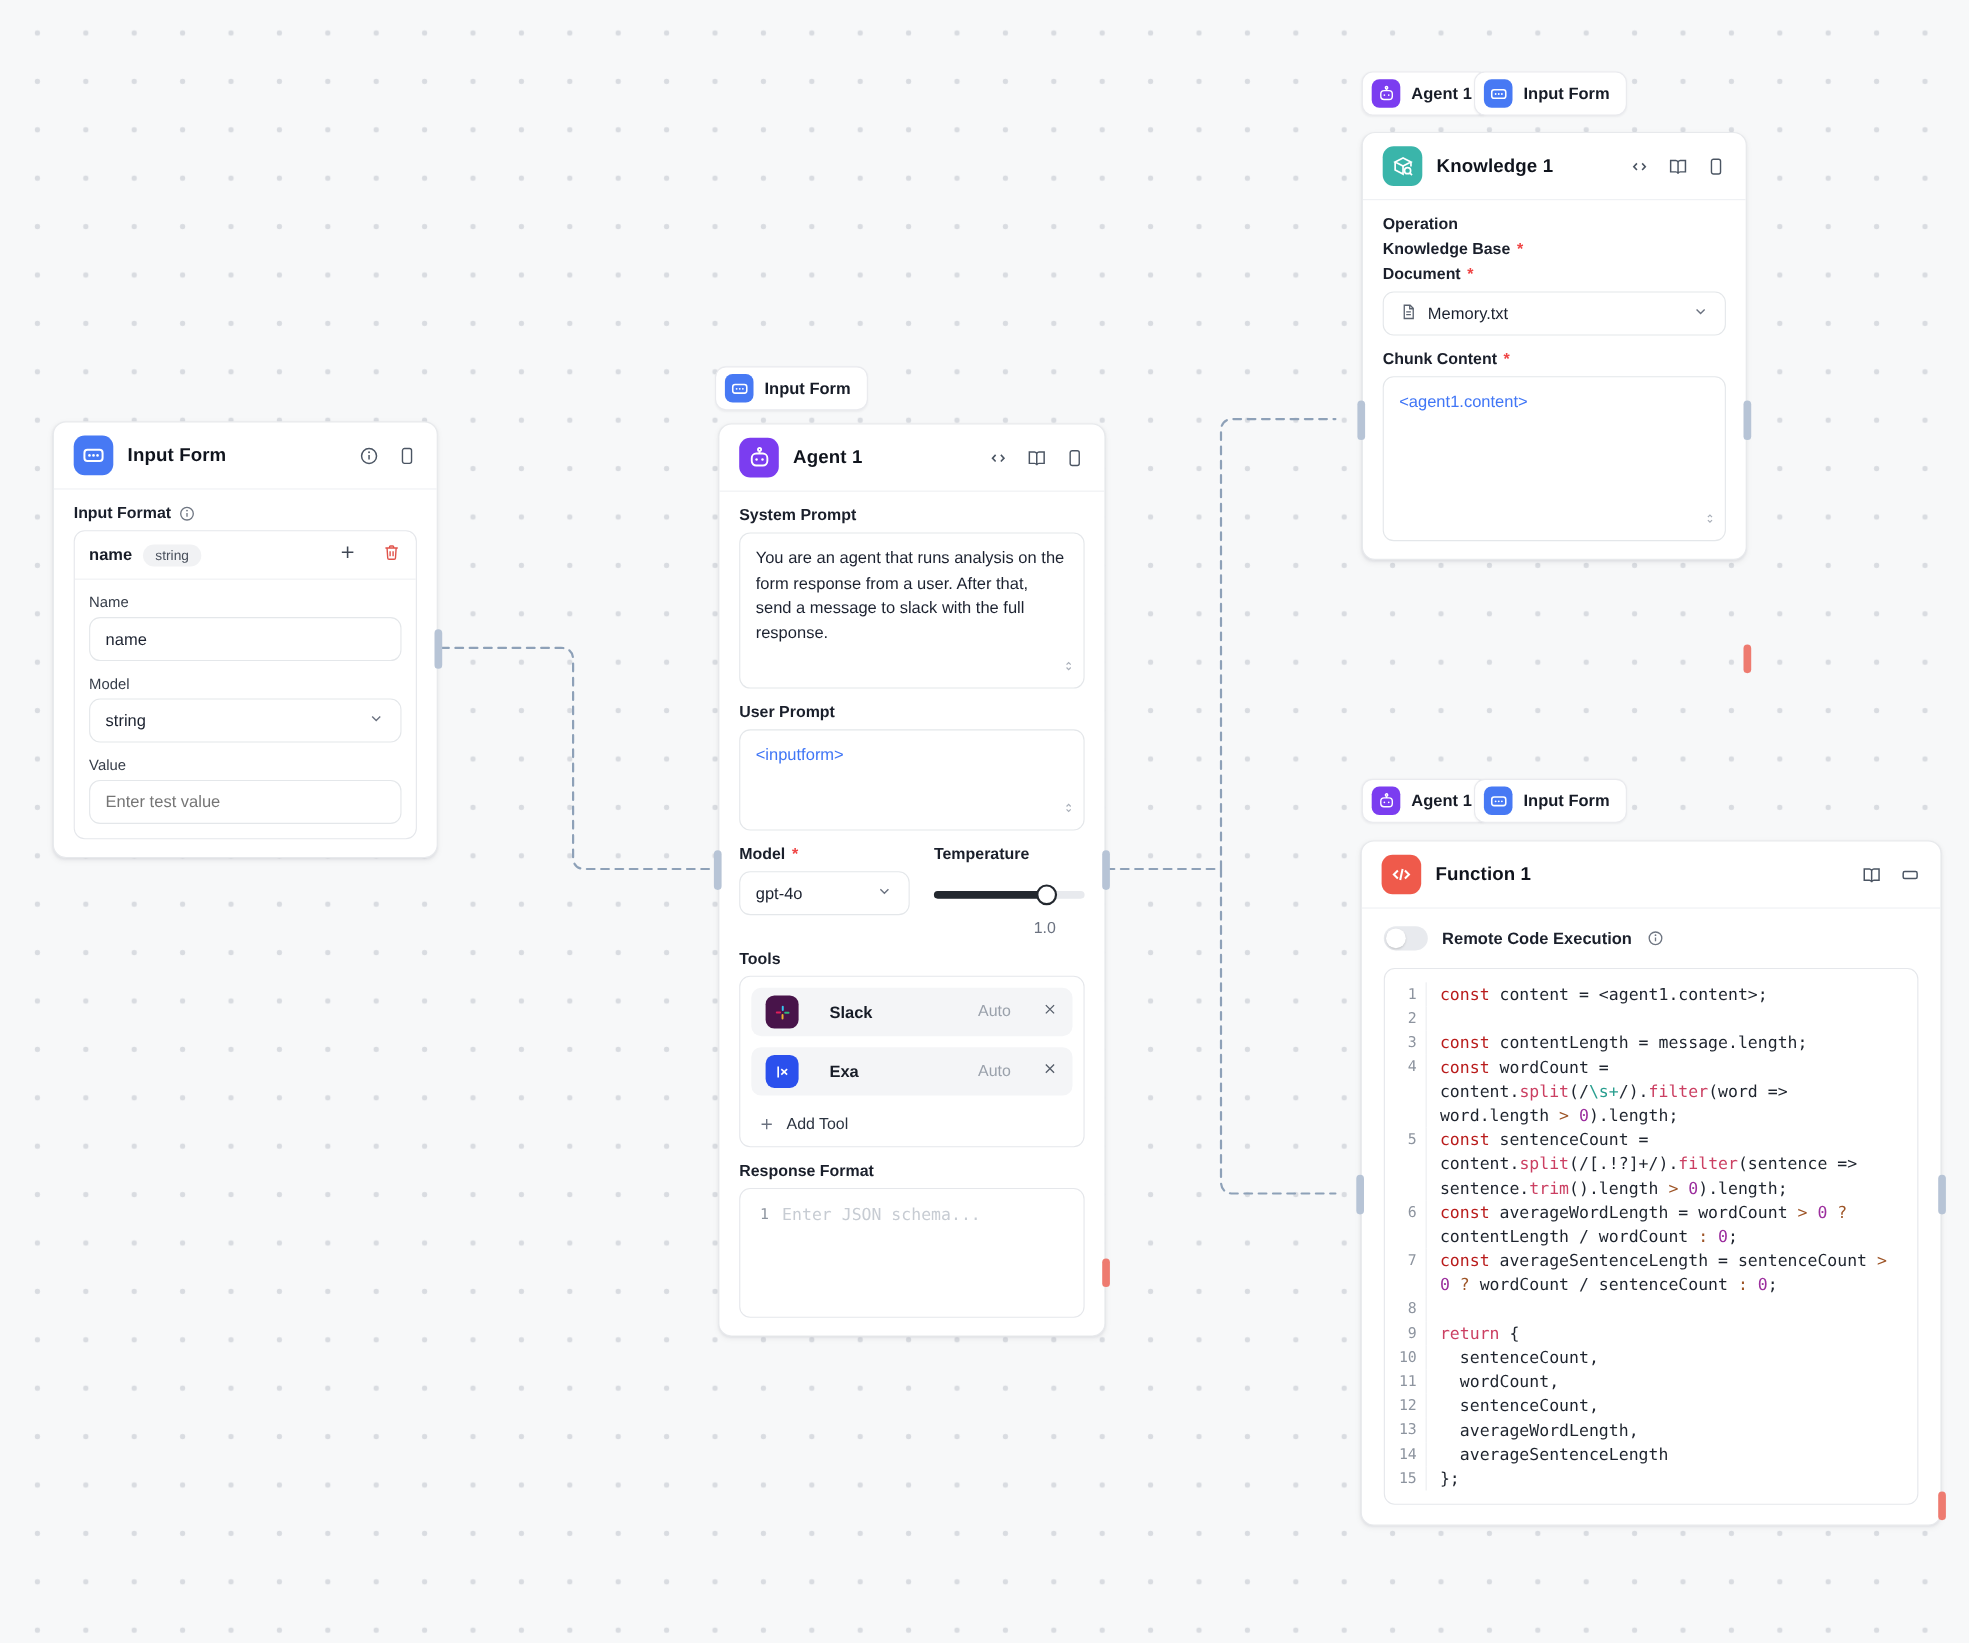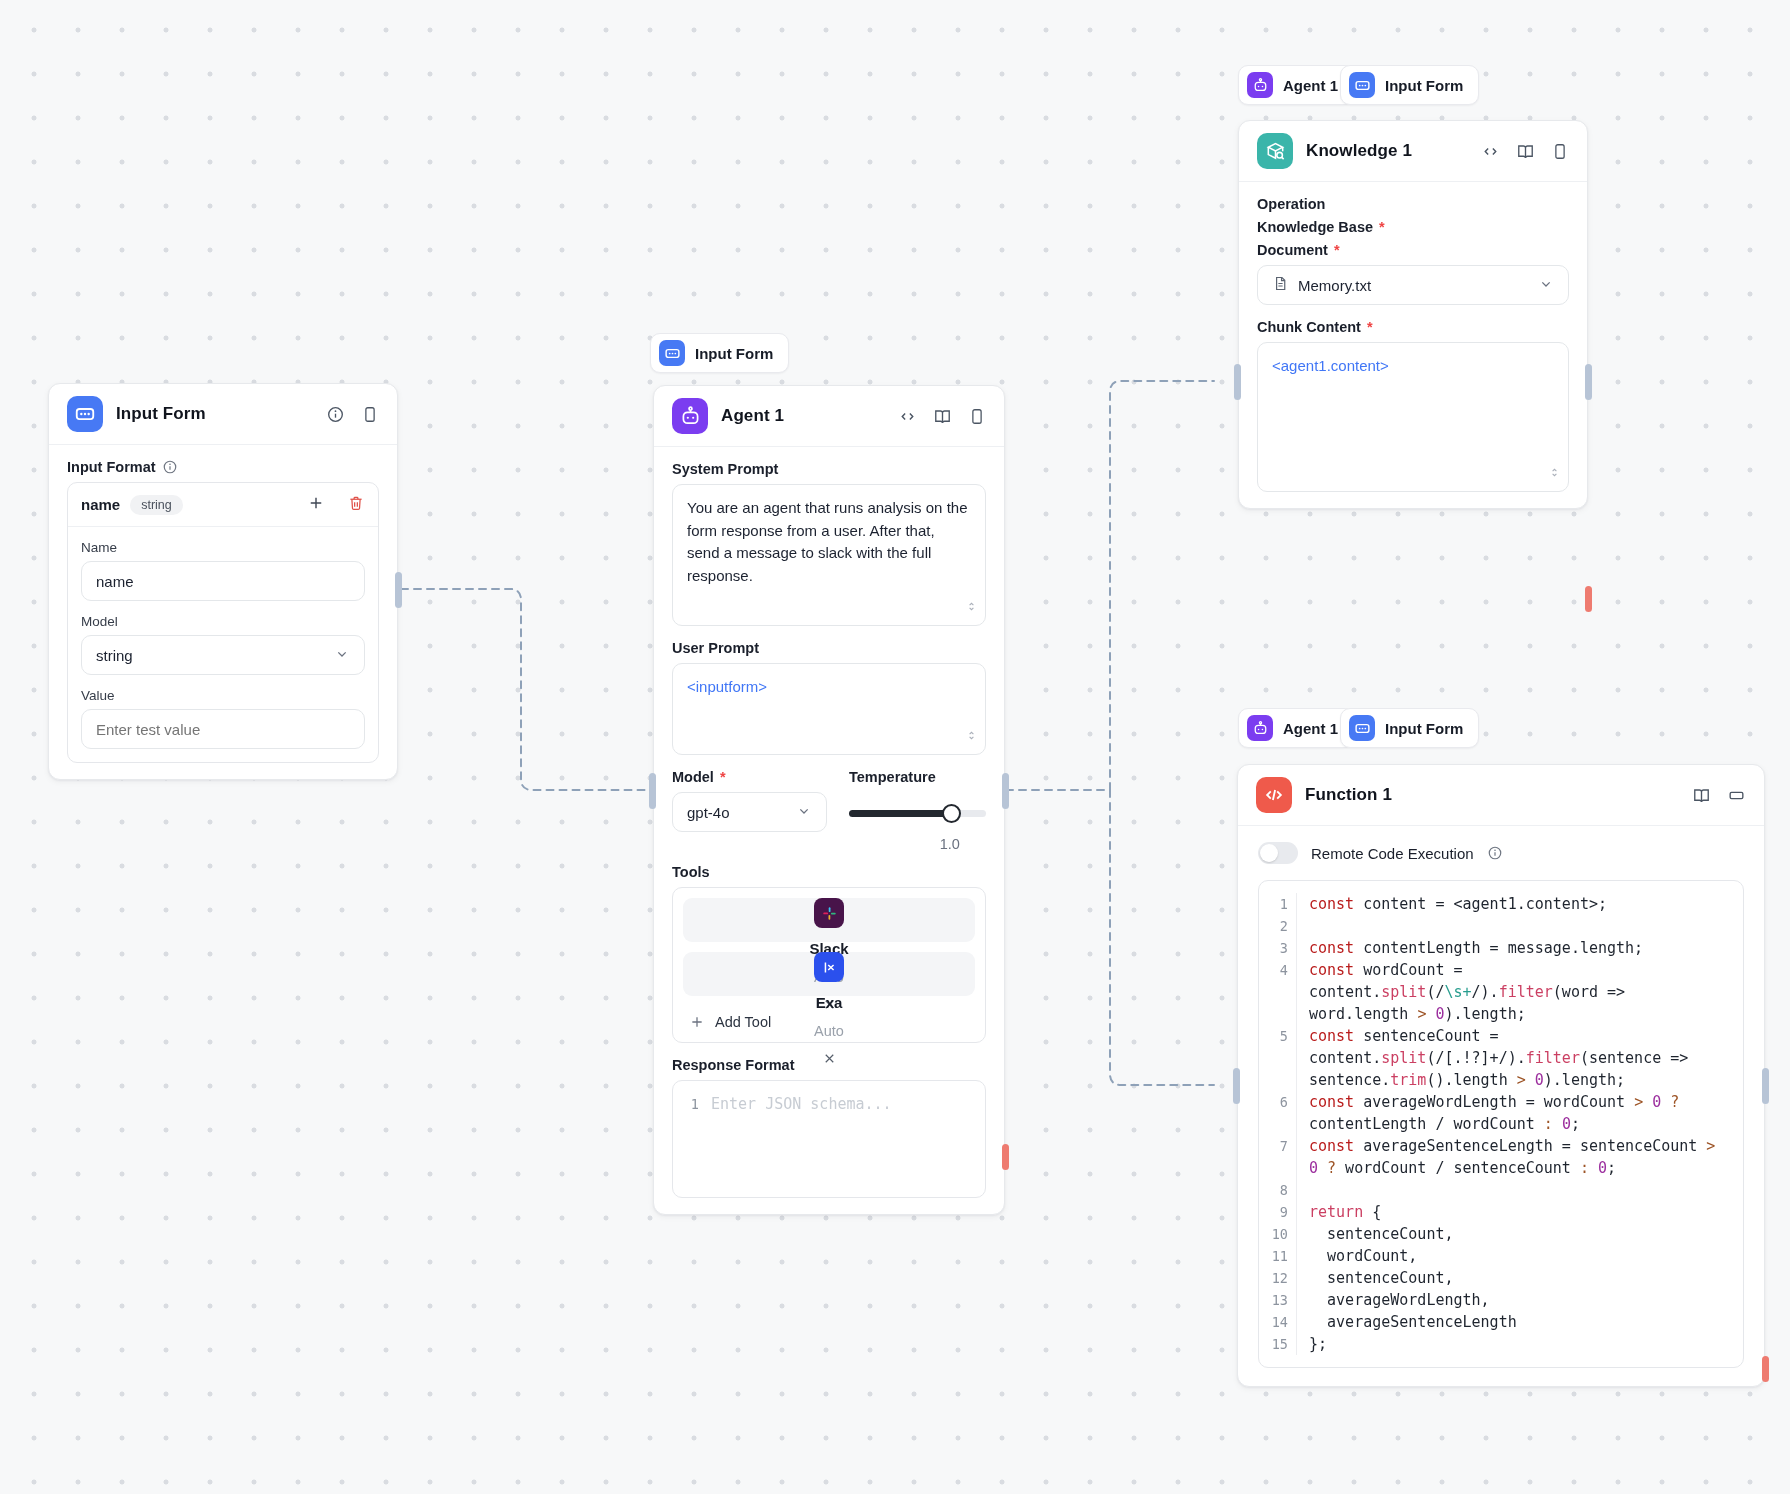--- a/index.html
+++ b/index.html
@@ -53,37 +53,37 @@
 
   
   .row2 { display:flex; gap:22px; }
   .slider-wrap { flex:1; }
   .slider { position:relative; height:42px; display:flex; align-items:center; }
   .track { position:relative; width:100%; height:7px; border-radius:4px; background:#e8eaee; }
   .fill { position:absolute; left:0; top:0; height:7px; border-radius:4px; background:#23282f; }
   .knob { position:absolute; top:-6px; width:19px; height:19px; border-radius:50%; background:#fff; border:2.5px solid #23282f; }
   .temp-val { font-size:14.5px; color:#6b7280; margin-top:2px; }
   .tools-box { border:1px solid #e5e7eb; border-radius:10px; padding:10px; }
-  .tool-row { display:flex; align-items:center; gap:12px; background:#f4f5f7; border-radius:9px; padding:0 13px; height:44px; margin-bottom:10px;flex-direction:column; }
+  .tool-row { display:flex; align-items:center; gap:28px; background:#f4f5f7; border-radius:9px; padding:0 13px; height:44px; margin-bottom:10px; }
   .tool-name { font-size:15px; font-weight:600; color:#171c27; flex:1; }
   .tool-auto { font-size:14.5px; color:#9aa1ab; }
   .ticon { width:30px; height:30px; border-radius:8px; display:flex; align-items:center; justify-content:center; flex:none; }
   .add-tool { display:flex; align-items:center; gap:10px; padding:8px 6px 2px; font-size:14.5px; font-weight:500; color:#2b3340; }
   .editor { border:1px solid #e5e7eb; border-radius:10px; padding:12px 10px; font-family:"DejaVu Sans Mono", monospace; font-size:15px; display:flex; gap:12px; height:118px; }
   .editor .ln1 { color:#8d949f; font-size:13.5px; line-height:22px; width:16px; text-align:right; flex:none; }
   .editor .ph { color:#c7ccd3; line-height:22px; }
 
   
   .mb14 { margin-bottom:14px; }
 
   
   .toggle-row { display:flex; align-items:center; gap:13px; margin-bottom:16px; }
   .toggle { width:40px; height:22px; border-radius:999px; background:#e8eaee; position:relative; flex:none; }
   .toggle .dot { position:absolute; left:2px; top:2px; width:18px; height:18px; border-radius:50%; background:#fff; box-shadow:0 1px 2px rgba(0,0,0,.15); }
-  .toggle-label { font-size:15px; font-weight:400; color:#1a1f2b;text-align:center; }
+  .toggle-label { font-size:15px; font-weight:700; color:#1a1f2b;text-align:center; }
   .codebox { border:1px solid #e5e7eb; border-radius:10px; padding:12px 4px; background:#fff; }
   .cl { display:flex; font-family:"DejaVu Sans Mono", monospace; font-size:15px; line-height:22px; }
   .ln { flex:0 0 34px; text-align:right; padding-right:8px; border-right:1px solid #ecedf0; color:#8d949f; font-size:13.5px; }
   .ct { flex:0 0 420px; margin-left:12px; white-space:pre-wrap; word-break:normal; overflow-wrap:break-word; color:#1e242e; }
   .tk-k { color:#b91c1c; } .tk-f { color:#cb3f62; } .tk-n { color:#9c2f9e; }
   .tk-o { color:#9d5426; } .tk-re { color:#279d8e; } .tk-d { color:#1e242e; }
 
   
   .pill {
     position:absolute; height:40px; background:#fff; border:1px solid #e9eaee; border-radius:10px;

